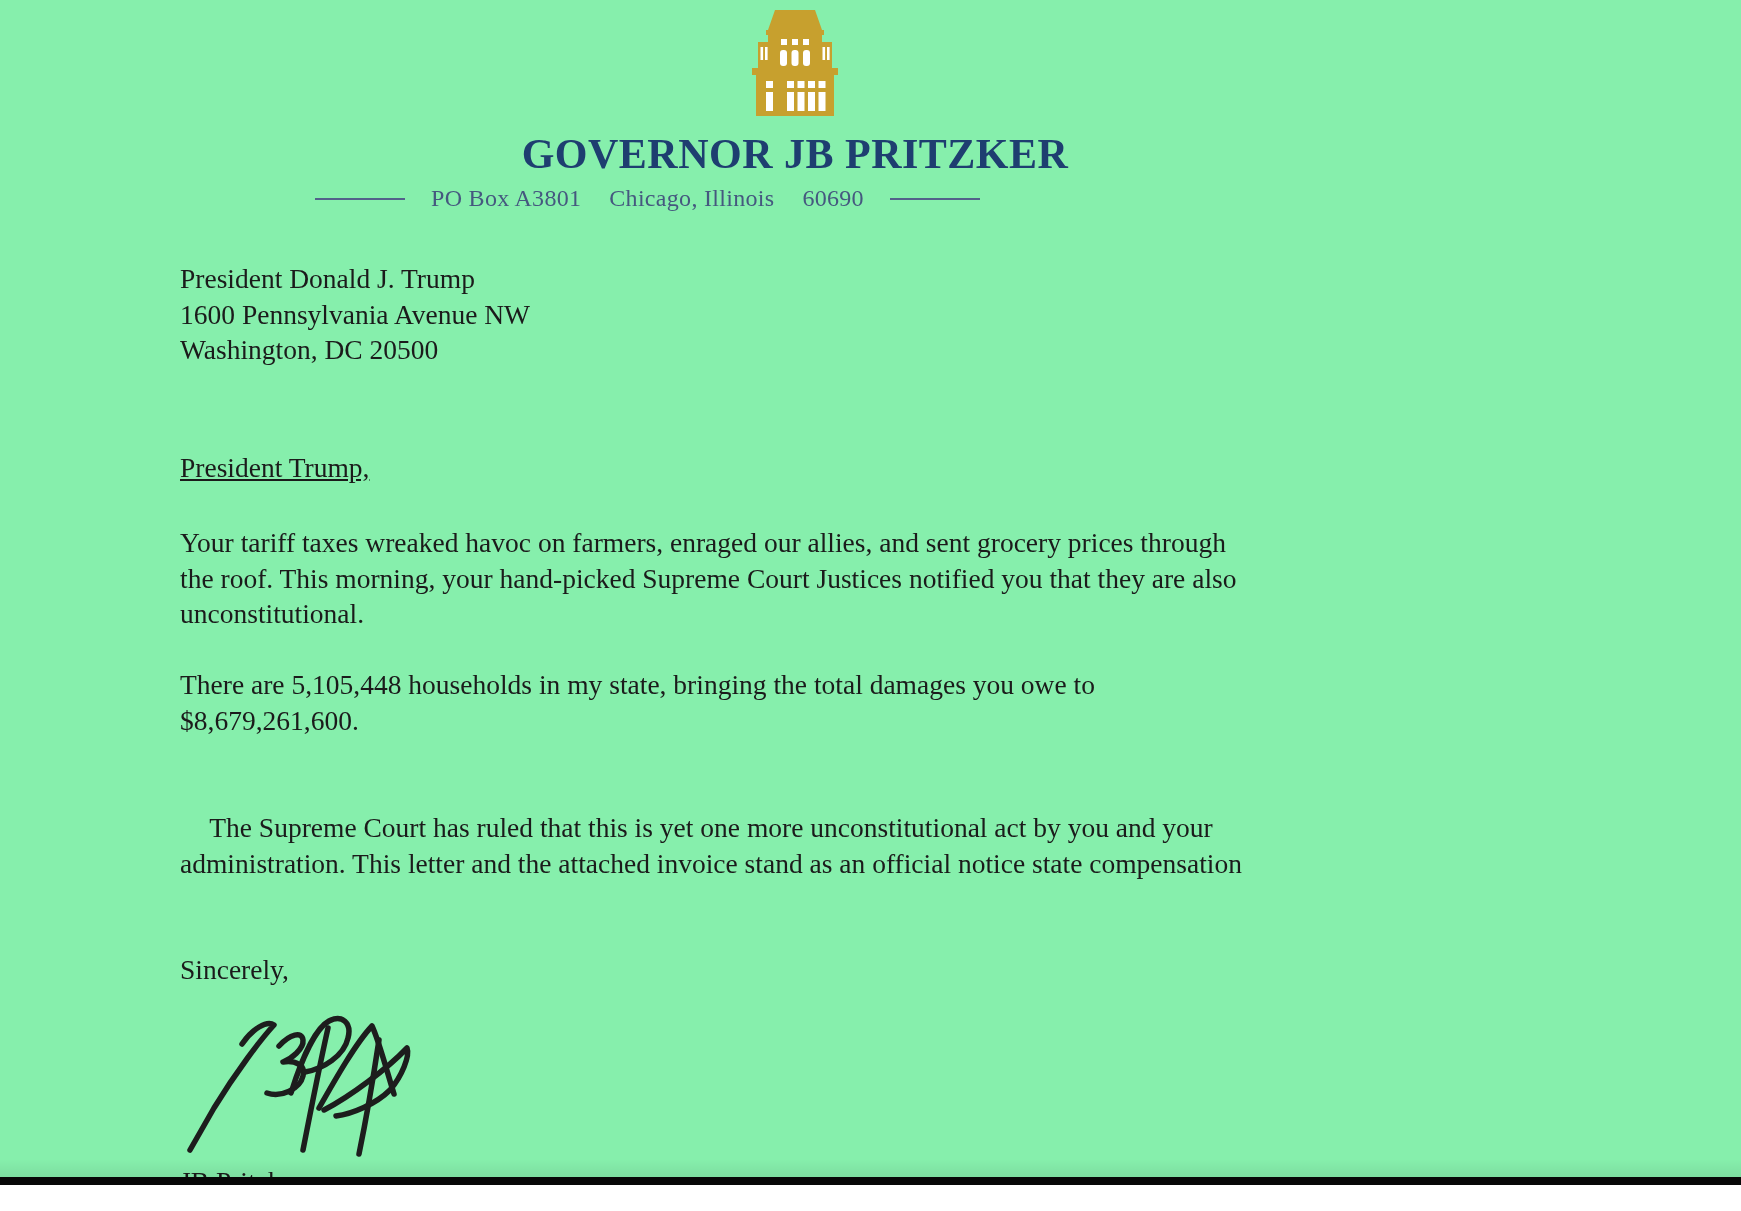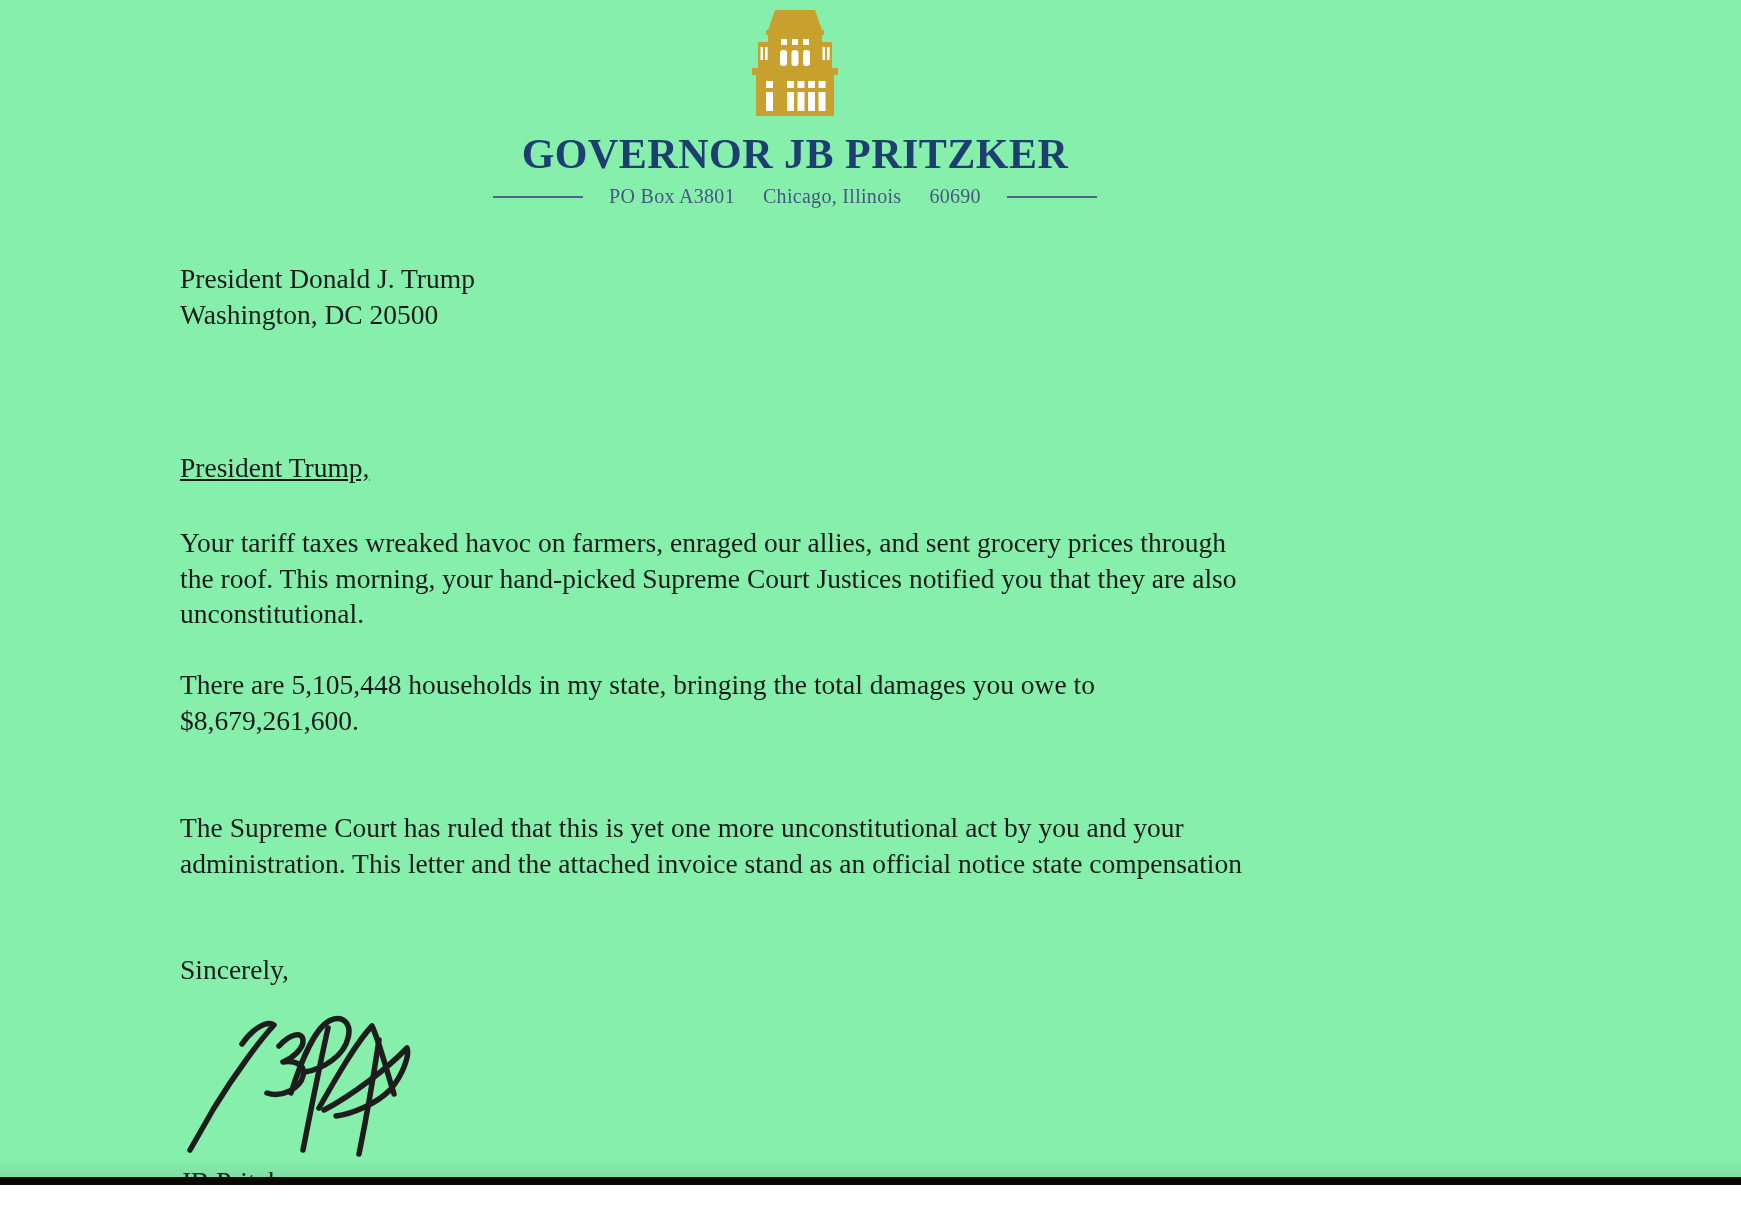--- a/index.html
+++ b/index.html
@@ -23,39 +23,39 @@
   .lh-title{
     margin:10px 0 0 0;
     font-size:42px;
     font-weight:700;
     letter-spacing:0.5px;
     color:#1e3e70;
     white-space:nowrap;
   }
   .lh-tagline{
     margin-top:7px;
-    display:flex;align-items:center;justify-content:center;
-    font-size:20px;color:#45587f;letter-spacing:0.3px;
+    display:flex;align-items:center;
+    font-size:24px;color:#45587f;letter-spacing:0.3px;
     white-space:nowrap;
   }
   .lh-tagline .part{margin:0 14px;}
   .rule{display:inline-block;width:90px;height:2px;background:#52628a;}
   .rule.left{margin-right:12px;}
   .rule.right{margin-left:12px;}
   
   .block{
     position:absolute;left:180px;
     font-size:27.5px;line-height:35.5px;
     white-space:nowrap;
   }
   .recipient{top:261px;}
   .salutation{top:450px;text-decoration:underline;}
   .para1{top:525px;}
   .para2{top:667px;}
-  .para3{top:810px;}
+  .para3{top:810px;text-align:center;}
   .closing{top:952px;}
   .signature{position:absolute;left:176px;top:998px;}
   .signed-name{top:1164px;}
   
   .bottom-fade{
     position:absolute;left:0;right:0;bottom:8px;height:18px;
     background:linear-gradient(to bottom, rgba(0,0,0,0), rgba(0,0,0,0.07));
     pointer-events:none;
   }
   .letterbox-bar{
@@ -107,20 +107,21 @@
       <span class="rule left"></span>
       <span class="part">PO Box A3801</span>
       <span class="part">Chicago, Illinois</span>
       <span class="part">60690</span>
       <span class="rule right"></span>
     </div>
   </header>
 
   <div class="block recipient">
     <div>President Donald J. Trump</div>
+    <div>1600 Pennsylvania Avenue NW</div>
     <div>Washington, DC 20500</div>
   </div>
 
   <div class="block salutation">President Trump,</div>
 
   <div class="block para1">
     <div>Your tariff taxes wreaked havoc on farmers, enraged our allies, and sent grocery prices through</div>
     <div>the roof. This morning, your hand-picked Supreme Court Justices notified you that they are also</div>
     <div>unconstitutional.</div>
   </div>

